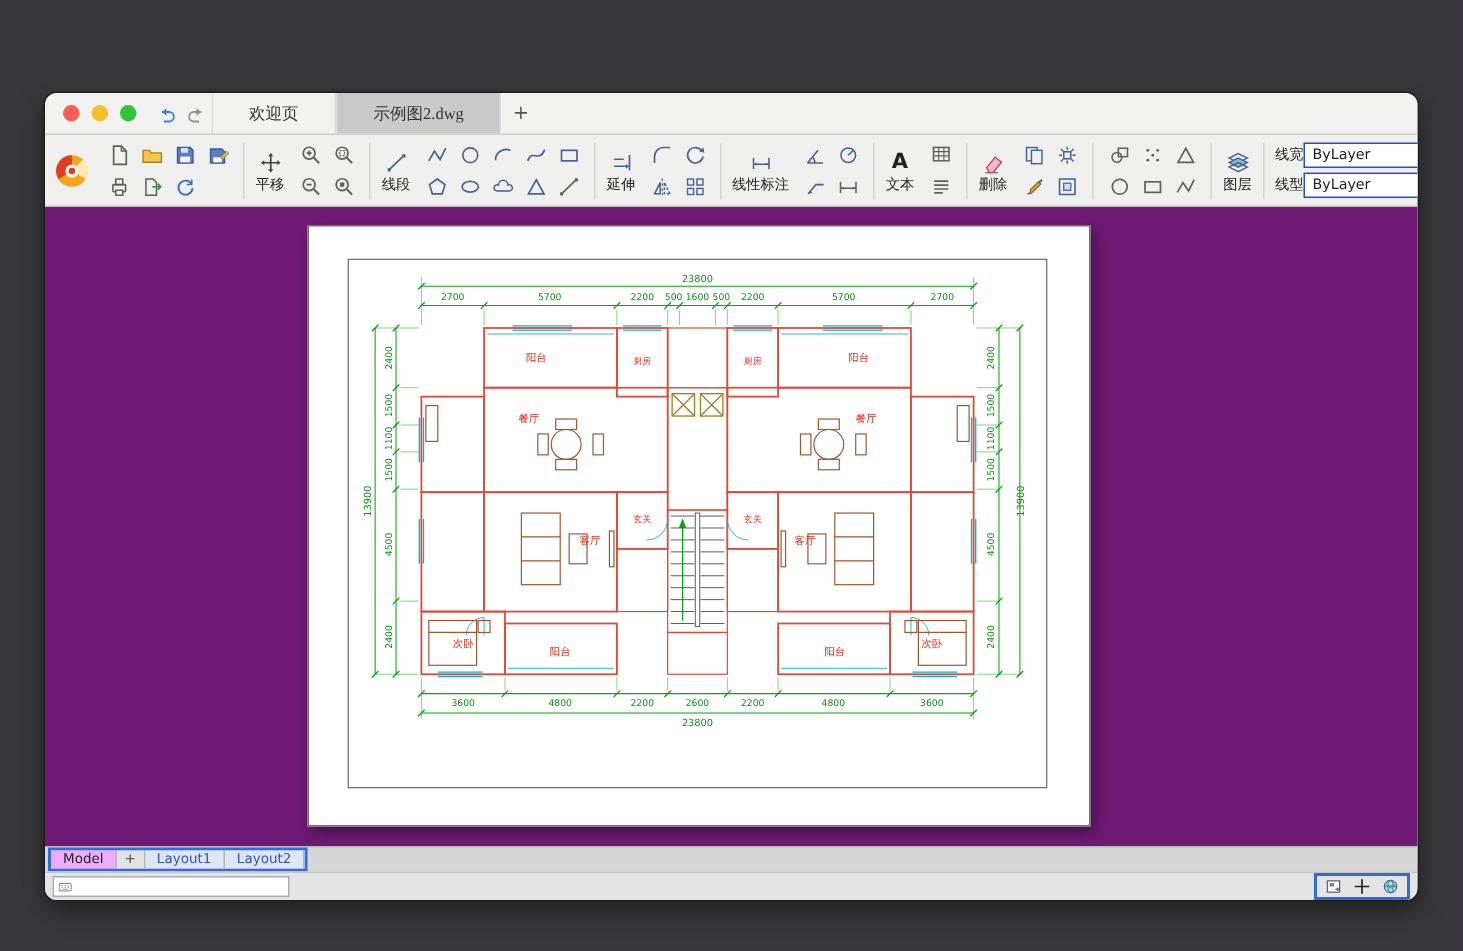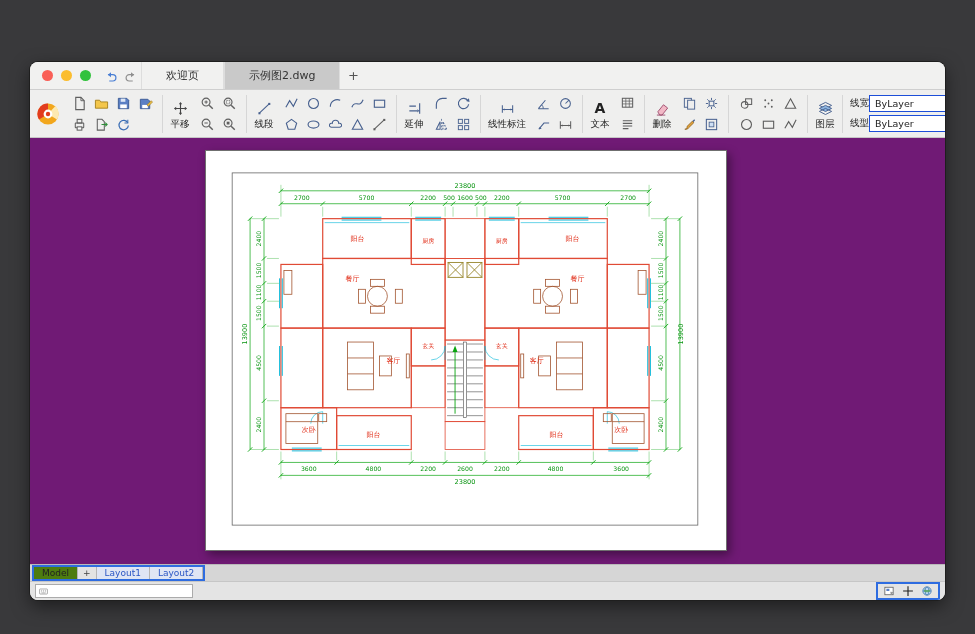--- a/index.html
+++ b/index.html
@@ -6,21 +6,21 @@
   body{width:975px;height:634px;background:#39393b;font-family:"DejaVu Sans",sans-serif;overflow:hidden;position:relative;}
   .app-window{position:absolute;left:30px;top:62px;width:915px;height:538px;background:#ececec;border-radius:8px;overflow:hidden;display:flex;flex-direction:column;box-shadow:0 0 0 1px #1e1e1e,0 6px 18px rgba(0,0,0,.5);}
   
   .tabbar{height:27px;background:#f1f1f0;border-bottom:1px solid #cfcfcf;display:flex;align-items:stretch;flex:0 0 auto;}
   .traffic{display:flex;align-items:center;gap:8px;padding:0 10px 0 12px;}
   .light{width:11px;height:11px;border-radius:50%;display:inline-block;}
   .l-red{background:#f95f57;}.l-yellow{background:#fbbd2e;}.l-green{background:#32c23d;}
   .histbtn{display:flex;align-items:center;justify-content:center;width:20px;}
   .histbtn svg{width:14px;height:14px;}
   .tab{display:flex;align-items:center;justify-content:center;padding:0 24px;font-size:11px;color:#333;border-right:1px solid #ddd;border-left:1px solid #ddd;white-space:nowrap;}
-  .tab.active{background:#c9c9c9;}
+  .tab.active{background:#c9c9c9;font-family:Liberation Serif, serif;}
   .tab-add{display:flex;align-items:center;justify-content:center;width:26px;font-size:13px;color:#555;}
   
   .toolbar{height:47px;background:#efefee;border-bottom:1px solid #c6c6c6;display:flex;align-items:center;padding:0 6px;gap:7px;flex:0 0 auto;}
   .sep{width:1px;height:38px;background:#d6d6d6;flex:0 0 auto;}
   .tstack{display:flex;flex-direction:column;align-items:center;justify-content:center;gap:0;}
   .tcol{display:flex;flex-direction:column;align-items:center;justify-content:center;gap:2px;}
   .tgrid{display:grid;grid-template-rows:repeat(2,21px);grid-auto-flow:column;gap:0 2px;align-items:center;}
   .ticon{width:20px;height:20px;display:flex;align-items:center;justify-content:center;border-radius:3px;}
   .ticon svg{width:15px;height:15px;}
   .tlabel{font-size:9.5px;color:#222;line-height:11px;white-space:nowrap;}
@@ -49,21 +49,21 @@
   .shaft{stroke:#97852a;stroke-width:0.9;fill:none;}
   .stair{stroke:#4a4a4a;stroke-width:0.6;fill:none;}
   .stairarrow{stroke:#08a40e;stroke-width:0.9;fill:none;}
   .roomlabel{fill:#e02812;font-size:7px;text-anchor:middle;}
   .roomlabel.small{font-size:6px;}
   .frame{stroke:#666;stroke-width:0.8;fill:none;}
   
   .layoutbar{height:16px;background:#d6d6d6;border-top:1px solid #b9b9b9;display:flex;align-items:center;flex:0 0 auto;padding-left:2px;}
   .layout-group{display:inline-flex;align-items:stretch;border:2px solid #2e6ce0;height:16px;box-sizing:border-box;background:#d6d6d6;}
   .ltab{display:flex;align-items:center;padding:0 8px;font-size:9px;color:#222;border-right:1px solid #b5b5b5;}
-  .ltab.model{background:#4d7c0f;}
+  .ltab.model{background:#f0abfc;}
   .ltab.plus{padding:0 5px;background:#e3e3e3;color:#444;}
   .ltab.layout{background:#dfe5f4;color:#2b56c4;}
   .statusbar{height:18px;background:#e4e4e4;border-top:1px solid #c6c6c6;display:flex;align-items:center;justify-content:space-between;padding:0 5px;flex:0 0 auto;}
   .cmdbox{width:150px;height:12px;background:#fff;border:1px solid #ababab;display:flex;align-items:center;gap:3px;padding:0 3px;}
   .cmdbox svg{width:9px;height:9px;flex:0 0 auto;}
   .cmdbox input{border:none;outline:none;flex:1;font-size:8px;height:10px;padding:0;background:transparent;font-family:"DejaVu Sans",sans-serif;}
   .nav-group{display:inline-flex;align-items:center;gap:7px;border:2px solid #2e6ce0;padding:1px 5px;background:#e4e4e4;}
   .nav-group svg{width:12px;height:12px;display:block;}
   .icon{color:#48618f;}
   .c-gray{color:#5f5f5f;}

